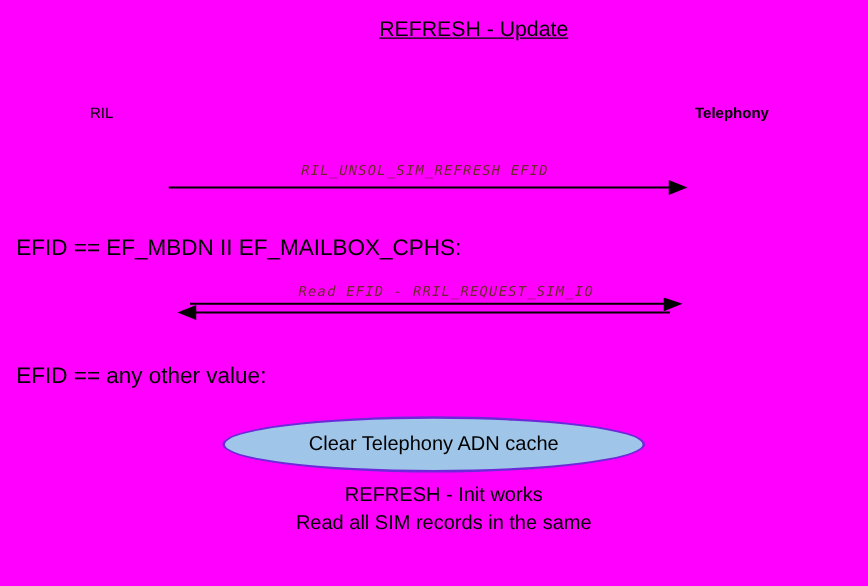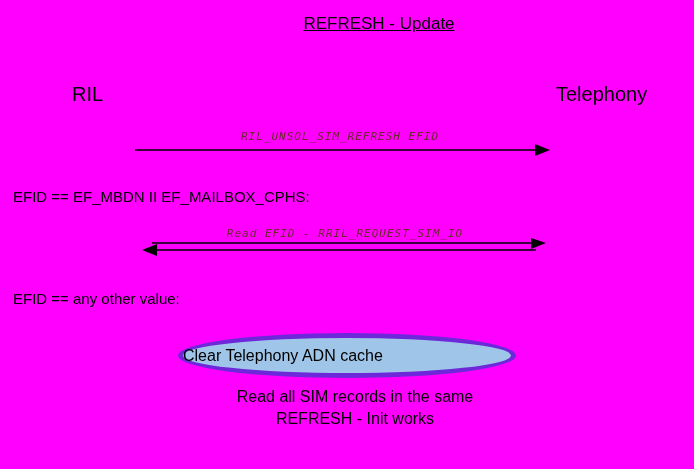--- a/index.html
+++ b/index.html
@@ -14,50 +14,51 @@
   .abs { position: absolute; }
 
   .title {
     top: 14px; left: 0; width: 694px;
     text-align: center;
     font-size: 17px;
     text-decoration: underline;
     margin-left: 32px;
   }
 
-  .actor { font-size: 20px; }
+  .actor { font-size: 12px; }
   .actor-left  { top: 83px; left: 72px; }
-  .actor-right { top: 83px; left: 556px; }
+  .actor-right { top: 83px; left: 556px; font-weight: bold; }
 
   .arrow-label {
     font-family: "DejaVu Sans Mono", "Liberation Mono", monospace;
     font-size: 11px;
     letter-spacing: 1px;
     color: #6a2a2a;
     text-align: center;
     font-style: italic;
   }
   .arrow-label-1 { top: 130px; left: 130px; width: 420px; }
-  .arrow-label-2 { top: 227px; left: 140px; width: 410px; }
+  .arrow-label-2 { top: 227px; left: 152px; width: 410px; }
 
   .arrow-svg-1 { top: 142px; left: 130px; }
   .arrow-svg-2 { top: 238px; left: 138px; }
 
-  .case-text { font-size: 15px; }
+  .case-text { font-size: 18px; }
   .case-1 { top: 188px; left: 13px; }
   .case-2 { top: 290px; left: 13px; }
 
   .ellipse {
     top: 333px; left: 178px;
     width: 338px; height: 45px;
-    border: 5px solid #6d28d9;
+    border: 2px solid #6d28d9;
     border-radius: 50%;
     background: #9fc5e8;
     display: flex;
     align-items: center;
+    justify-content: center;
     font-size: 16px;
   }
 
   .footer {
     top: 386px; left: 150px; width: 410px;
     text-align: center;
     font-size: 16px;
     line-height: 22px;
   }
 </style>
@@ -85,15 +86,15 @@
   <polygon points="19,6 4,12 19,18" fill="#000"></polygon>
 </svg>
 
 <div class="abs case-text case-2">EFID == any other value:</div>
 
 <div class="abs ellipse" style="background: rgb(159, 197, 232);">
   <span>Clear Telephony ADN cache</span>
 </div>
 
 <div class="abs footer">
+  <div>REFRESH - Init works</div>
   <div>Read all SIM records in the same</div>
-  <div>REFRESH - Init works</div>
 </div>
 
 </body></html>

